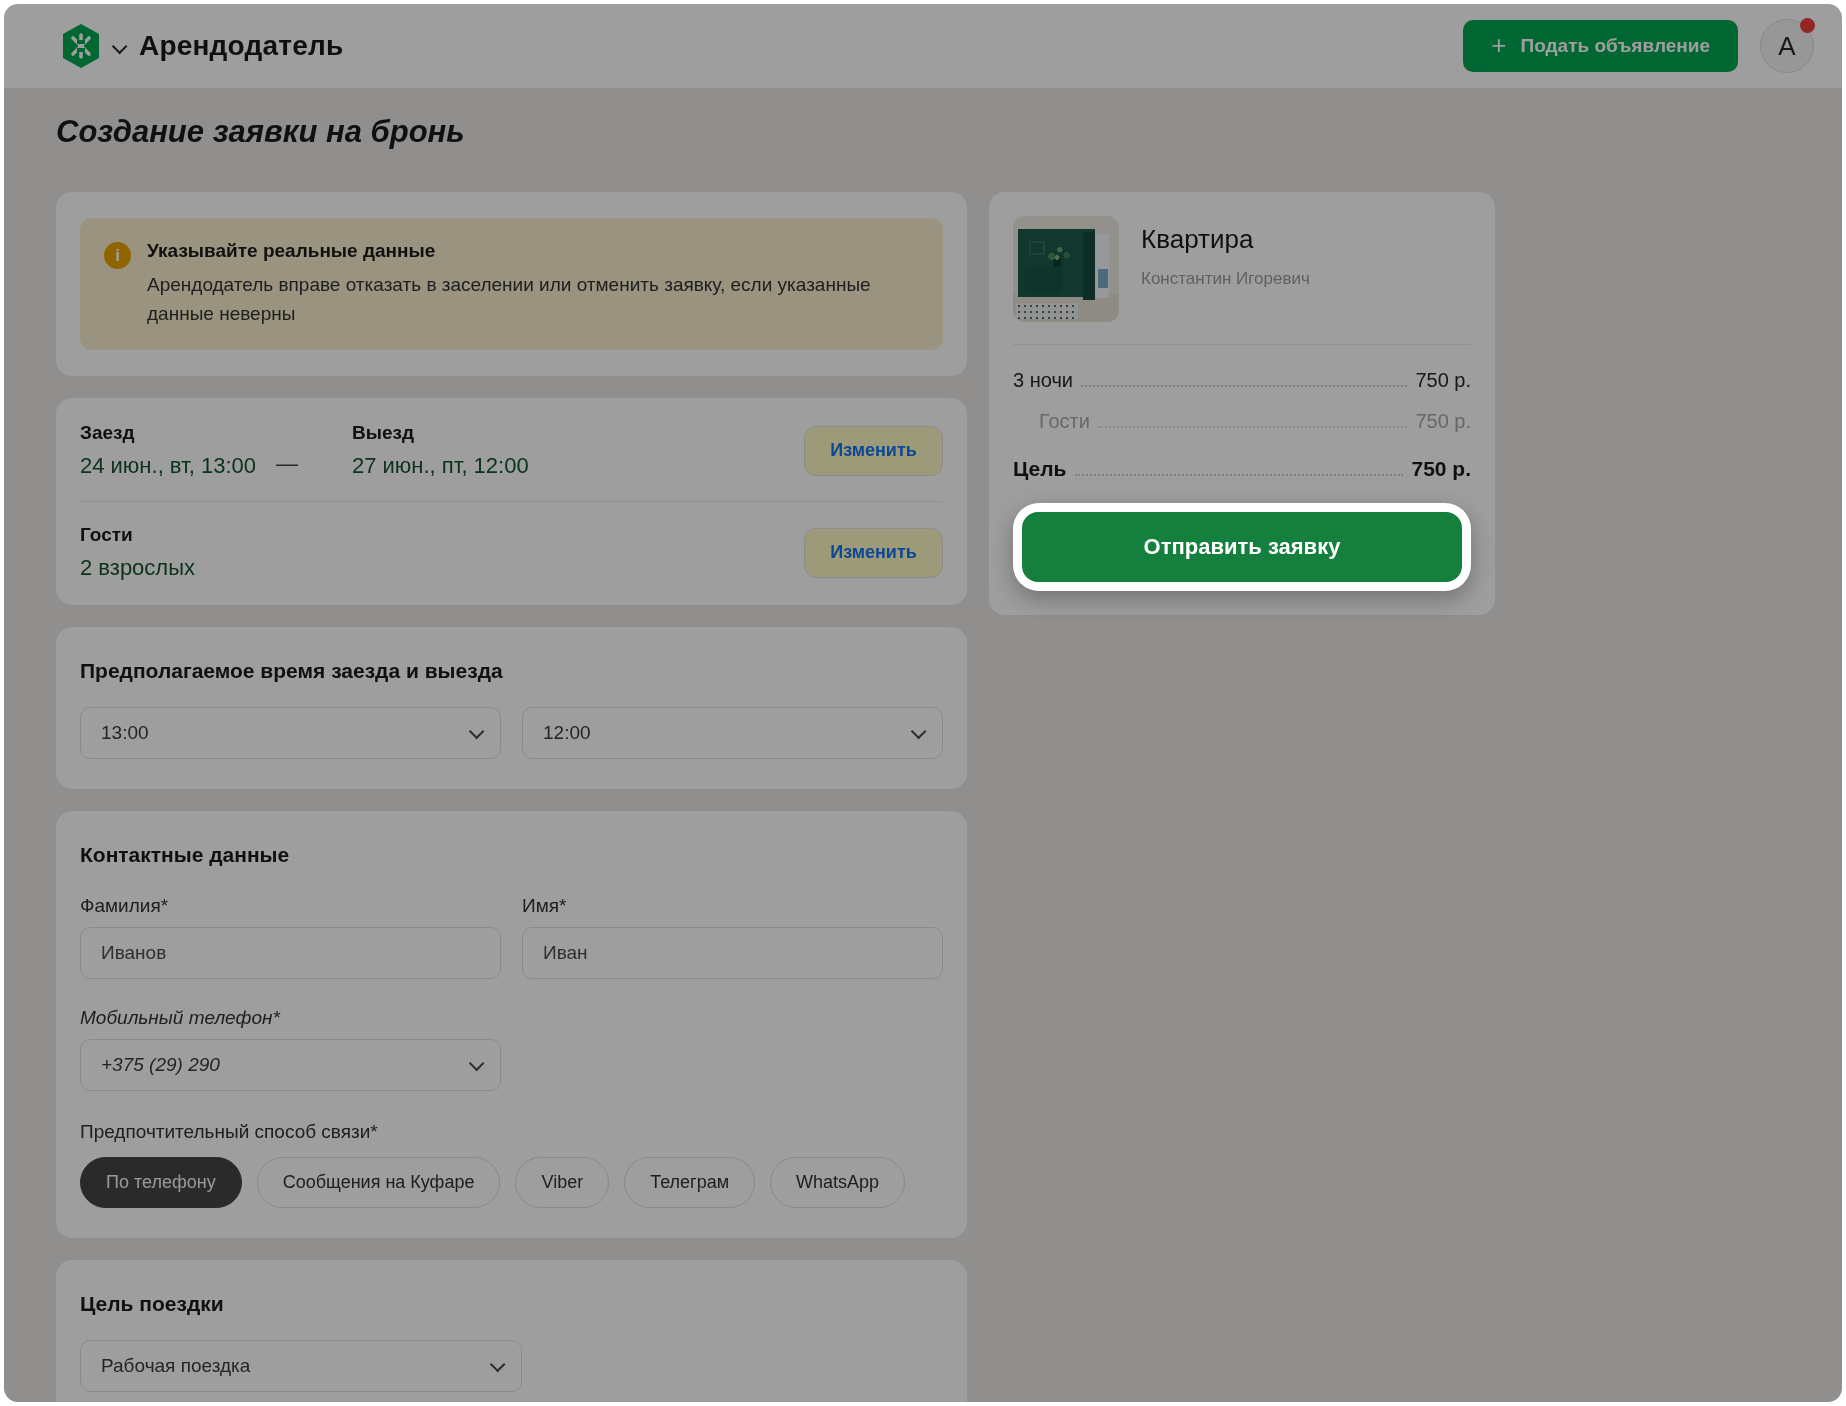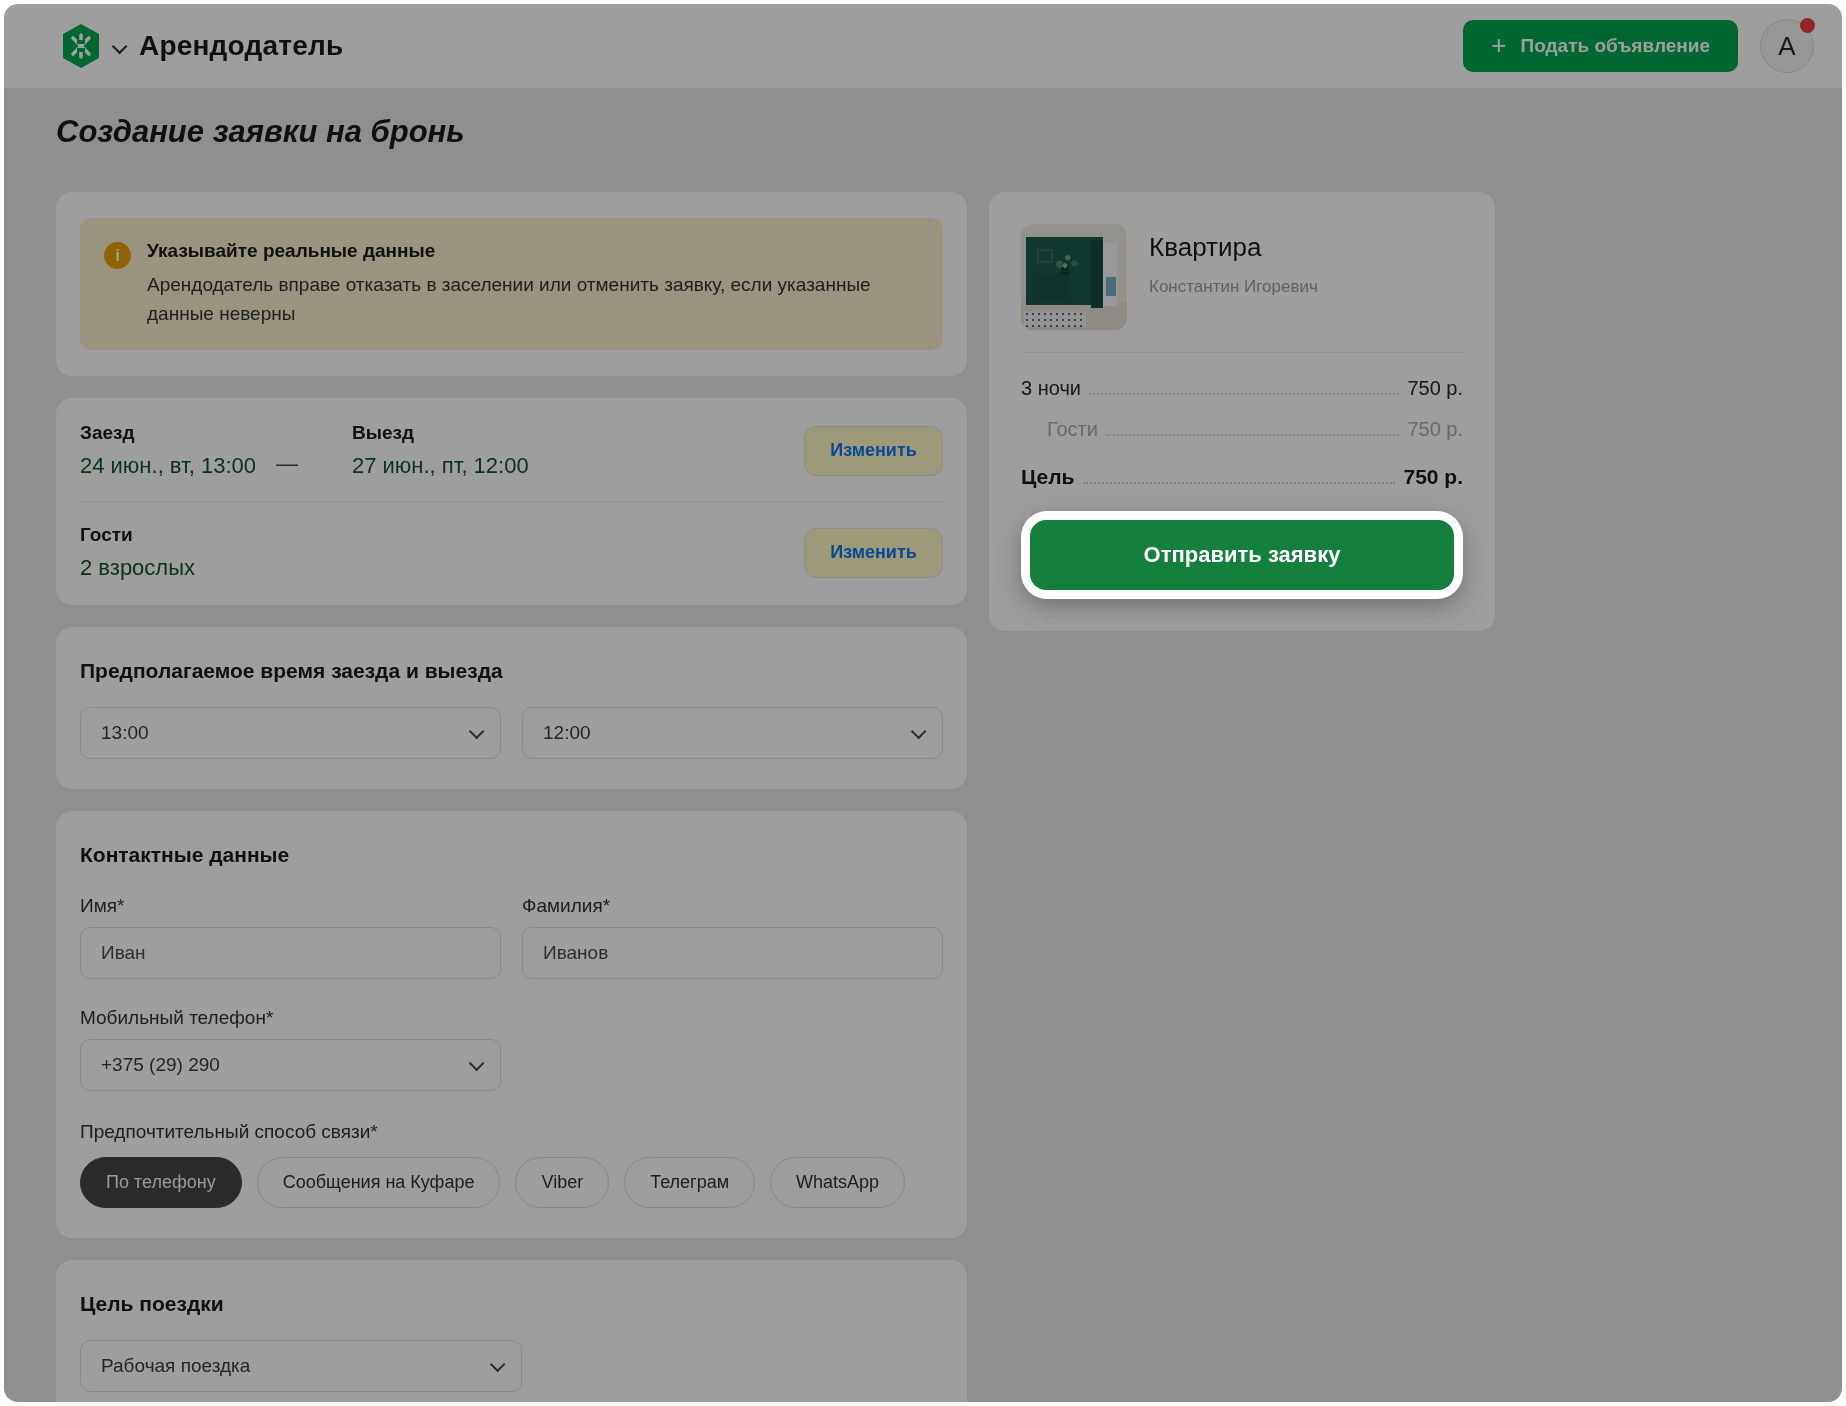--- a/index.html
+++ b/index.html
@@ -113,21 +113,21 @@
     background:#ffffff;
   }
   .chips { display:flex; gap:15px; margin-top:14px; }
   .chip {
     height:51px; border-radius:26px; border:1px solid #dcdcdc;
     background:#ffffff; color:#333333;
     font-family:inherit; font-size:18px; padding:0 25px; cursor:pointer;
   }
   .chip.selected { background:#454545; border-color:#454545; color:#f5f5f5; }
   
-  .summary-card { padding:32px; }
+  .summary-card { padding:24px; }
   .summary-head { display:flex; gap:22px; }
   .thumb {
     width:106px; height:106px; border-radius:12px; overflow:hidden;
     position:relative; background:#edeae3; flex:0 0 auto;
   }
   .th-floor { position:absolute; left:0; bottom:0; width:100%; height:26%; background:#e6e1d7; }
   .th-wall  { position:absolute; left:5%; top:12%; width:72%; height:64%; background:#1d5a4c; }
   .th-frame { position:absolute; left:15%; top:24%; width:15%; height:13%; border:2px solid #2e6f60; }
   .th-door  { position:absolute; right:23%; top:15%; width:11%; height:64%; background:#16493e; }
   .th-doorway { position:absolute; right:9%; top:17%; width:14%; height:60%; background:#f2f5f8; }
@@ -252,29 +252,29 @@
               <span>12:00</span>
               <span class="chev"></span>
             </div>
           </div>
         </section>
 
         <section class="card contact-card">
           <div class="section-title">Контактные данные</div>
           <div class="field-row" style="margin-top:0;">
             <div class="half">
+              <div class="field-label">Фамилия*</div>
+              <input class="text-input" type="text" value="Иванов" style="">
+            </div>
+            <div class="half">
               <div class="field-label">Имя*</div>
               <input class="text-input" type="text" value="Иван" style="">
             </div>
-            <div class="half">
-              <div class="field-label">Фамилия*</div>
-              <input class="text-input" type="text" value="Иванов" style="">
-            </div>
-          </div>
-          <div class="field-row" style="margin-top:0;">
+          </div>
+          <div class="field-row" style="margin-top:0;font-style:italic;">
             <div class="half">
               <div class="field-label">Мобильный телефон*</div>
               <div class="select">
                 <span>+375 (29) 290</span>
                 <span class="chev"></span>
               </div>
             </div>
             <div class="half"></div>
           </div>
           <div class="field-label" style="margin-top:30px;">Предпочтительный способ связи*</div>

